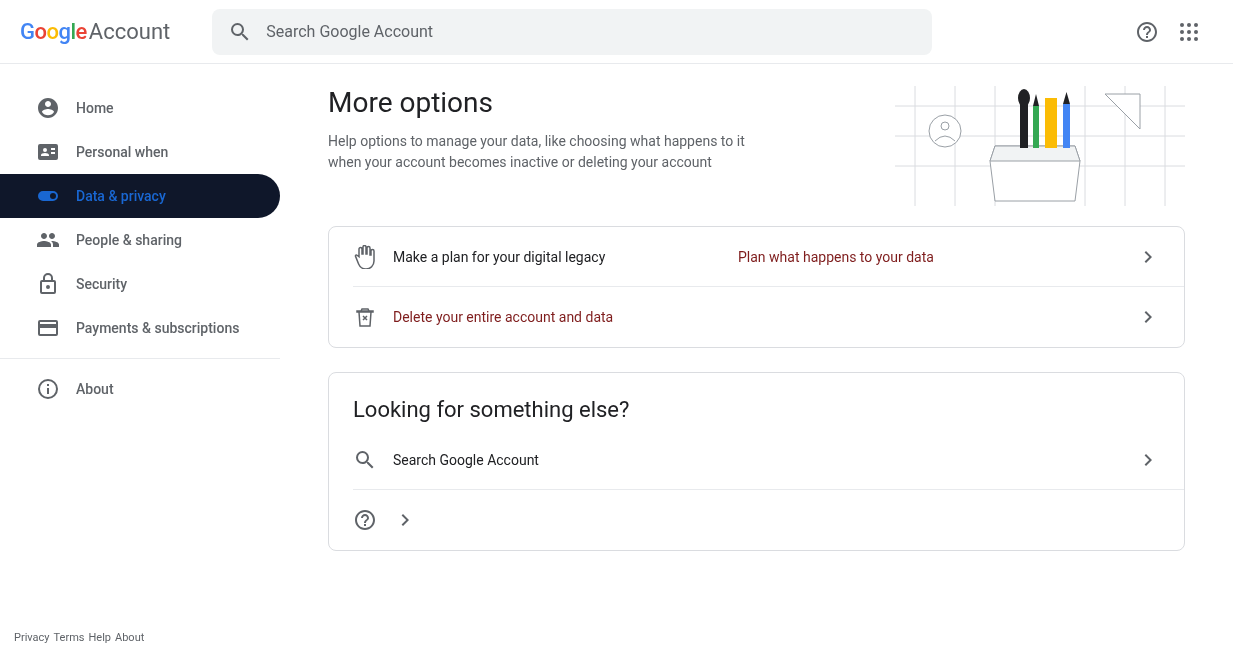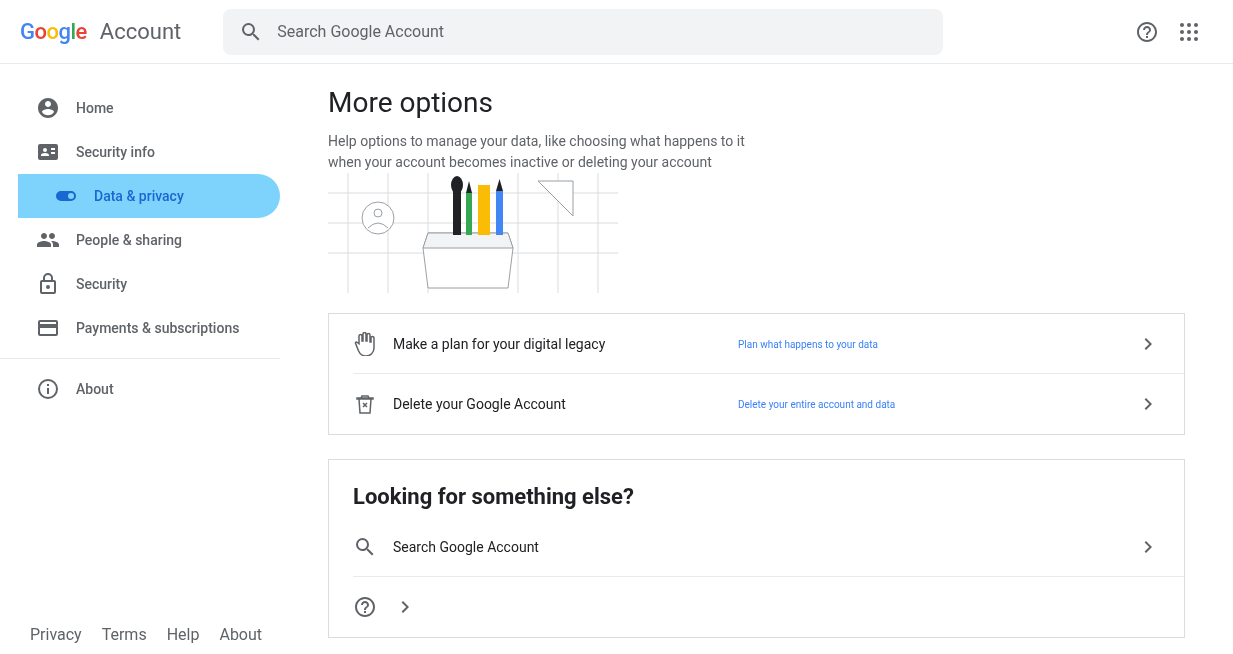--- a/index.html
+++ b/index.html
@@ -35,21 +35,21 @@
       font-weight: 500;
       letter-spacing: -0.5px;
     }
     .g-blue { color: #4285f4; }
     .g-red { color: #ea4335; }
     .g-yellow { color: #fbbc05; }
     .g-green { color: #34a853; }
     .logo-account {
       font-size: 22px;
       color: #5f6368;
-      margin-left: 13px;
+      margin-left: 2px;
       font-weight: 400;
     }
     .search-box {
       flex: 1;
       max-width: 720px;
       height: 46px;
       background: #f1f3f4;
       border-radius: 8px;
       display: flex;
       align-items: center;
@@ -105,60 +105,58 @@
       height: 44px;
       padding-left: 36px;
       border-top-right-radius: 22px;
       border-bottom-right-radius: 22px;
       cursor: pointer;
       color: #5f6368;
       font-size: 14px;
       font-weight: 500;
     }
     .side-item.active {
-      background: #7dd3fc;
+      background: #0f172a;
       color: #1967d2;
-      margin-left: 18px;
     }
     .side-item svg {
       width: 24px;
       height: 24px;
       margin-right: 16px;
       fill: currentColor;
     }
     .side-item.active svg {
       fill: #1967d2;
     }
     .side-divider {
       height: 1px;
       background: #e8eaed;
       margin: 8px 0;
     }
     .footer-links {
-      padding: 14px 24px 10px 30px;
-      display: flex;
-      gap: 20px;
-      font-size: 16px;
+      padding: 14px 24px 10px 14px;
+      display: flex;
+      gap: 4px;
+      font-size: 11px;
       color: #5f6368;
     }
     .footer-links span {
       cursor: pointer;
     }
     
     .main {
       flex: 1;
       padding: 22px 48px 24px 48px;
       overflow-y: auto;
     }
     .hero {
       display: flex;
       justify-content: space-between;
       align-items: flex-start;
       margin-bottom: 20px;
-      flex-direction: column;
     }
     .hero-text h1 {
       font-size: 28px;
       font-weight: 400;
       color: #202124;
       margin-bottom: 12px;
     }
     .hero-text p {
       font-size: 14px;
       color: #5f6368;
@@ -166,26 +164,26 @@
       line-height: 1.5;
     }
     .hero-img {
       width: 290px;
       height: 120px;
       flex-shrink: 0;
     }
     
     .card {
       border: 1px solid #dadce0;
-      border-radius: 0;
+      border-radius: 8px;
       margin-bottom: 24px;
     }
     .card-heading {
       font-size: 22px;
-      font-weight: 700;
+      font-weight: 400;
       color: #202124;
       padding: 24px 24px 8px 24px;
     }
     .row {
       display: flex;
       align-items: center;
       padding: 18px 24px;
       cursor: pointer;
       position: relative;
     }
@@ -204,22 +202,22 @@
       margin-right: 16px;
       fill: #5f6368;
       flex-shrink: 0;
     }
     .row-title {
       font-size: 14px;
       color: #202124;
       flex: 0 0 345px;
     }
     .row-desc {
-      font-size: 10px;
-      color: #3b82f6;
+      font-size: 14px;
+      color: #7f1d1d;
       flex: 1;
     }
     .chevron {
       width: 24px;
       height: 24px;
       fill: #5f6368;
       flex-shrink: 0;
     }
     .row-simple .row-title {
       flex: 1;
@@ -266,21 +264,21 @@
       <div class="side-item">
         <svg viewBox="0 0 24 24">
             <path d="M12 2C6.48 2 2 6.48 2 12s4.48 10 10 10 10-4.48 10-10S17.52 2 12 2zm0 3c1.66 0 3 1.34 3 3s-1.34 3-3 3-3-1.34-3-3 1.34-3 3-3zm0 14.2a7.2 7.2 0 01-6-3.22c.03-1.99 4-3.08 6-3.08 1.99 0 5.97 1.09 6 3.08a7.2 7.2 0 01-6 3.22z"></path>
           </svg>
         <span>Home</span>
       </div>
       <div class="side-item">
         <svg viewBox="0 0 24 24">
             <path d="M20 4H4a2 2 0 00-2 2v12a2 2 0 002 2h16a2 2 0 002-2V6a2 2 0 00-2-2zM9 8a2 2 0 110 4 2 2 0 010-4zm4 8H5v-.57c0-.81.48-1.53 1.22-1.85a6.95 6.95 0 015.56 0 2.01 2.01 0 011.22 1.85V16zm6-2h-4v-2h4v2zm0-4h-4V8h4v2z"></path>
           </svg>
-        <span>Security info</span>
+        <span>Personal when</span>
       </div>
       <div class="side-item active">
         <svg viewBox="0 0 24 24">
             <path d="M17 7H7a5 5 0 000 10h10a5 5 0 000-10zm0 8a3 3 0 110-6 3 3 0 010 6z"></path>
           </svg>
         <span>Data &amp; privacy</span>
       </div>
       <div class="side-item">
         <svg viewBox="0 0 24 24">
             <path d="M16 11c1.66 0 2.99-1.34 2.99-3S17.66 5 16 5s-3 1.34-3 3 1.34 3 3 3zm-8 0c1.66 0 2.99-1.34 2.99-3S9.66 5 8 5 5 6.34 5 8s1.34 3 3 3zm0 2c-2.33 0-7 1.17-7 3.5V19h14v-2.5c0-2.33-4.67-3.5-7-3.5zm8 0c-.29 0-.62.02-.97.05 1.16.84 1.97 1.97 1.97 3.45V19h6v-2.5c0-2.33-4.67-3.5-7-3.5z"></path>
@@ -360,21 +358,20 @@
         <span class="row-desc">Plan what happens to your data</span>
         <svg class="chevron" viewBox="0 0 24 24">
             <path d="M10 6l6 6-6 6-1.4-1.4L13.2 12 8.6 7.4z"></path>
           </svg>
       </div>
       <div class="row">
         <svg class="row-icon" viewBox="0 0 24 24">
             <path d="M6 7h12l-1 14H7L6 7zm3-3h6l1 2H8l1-2zM4 6h16v1H4z" fill="none" stroke="#5f6368" stroke-width="1.5"></path>
             <path d="M10 11l4 4m0-4l-4 4" stroke="#5f6368" stroke-width="1.5"></path>
           </svg>
-        <span class="row-title">Delete your Google Account</span>
         <span class="row-desc">Delete your entire account and data</span>
         <svg class="chevron" viewBox="0 0 24 24">
             <path d="M10 6l6 6-6 6-1.4-1.4L13.2 12 8.6 7.4z"></path>
           </svg>
       </div>
     </div>
 
     <div class="card">
       <h2 class="card-heading">Looking for something else?</h2>
       <div class="row row-simple">

